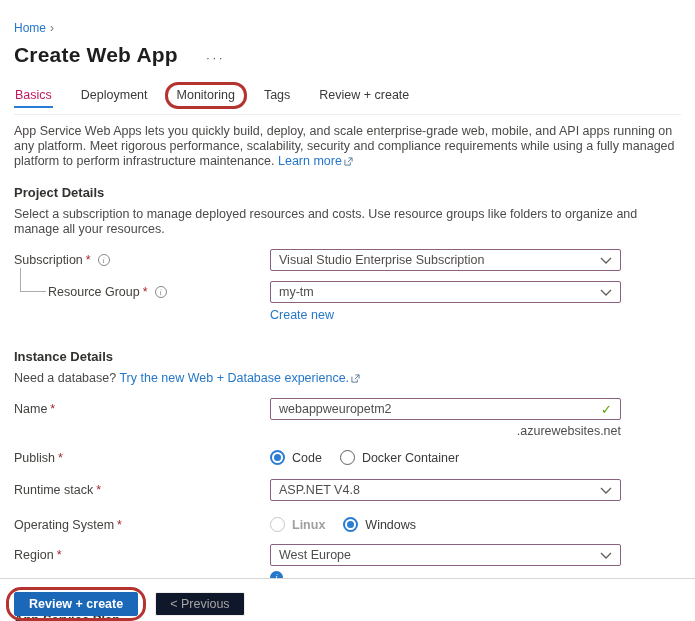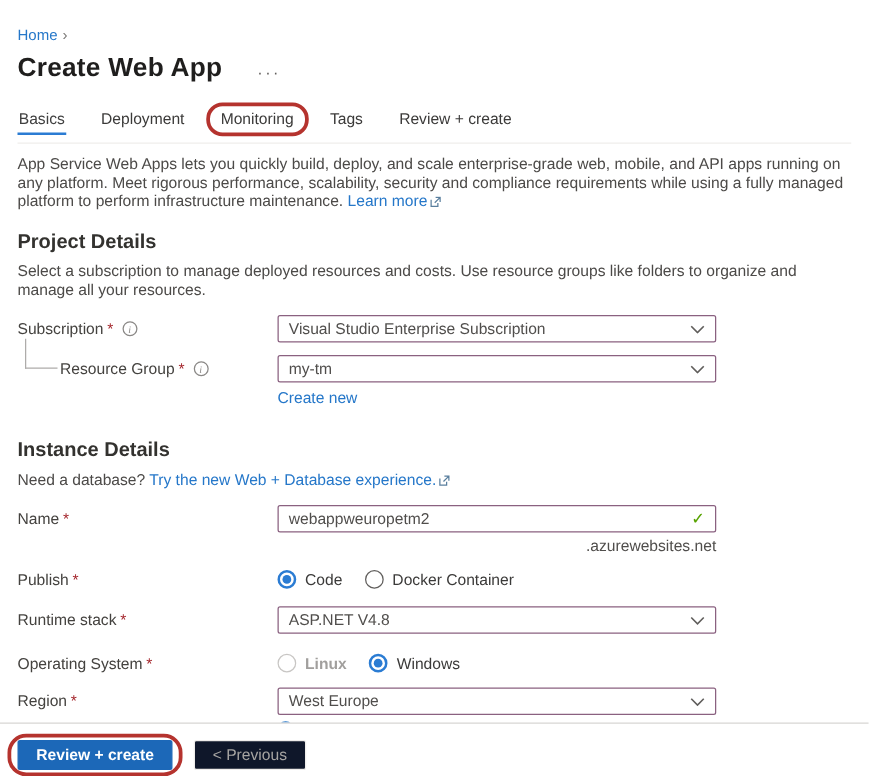--- a/index.html
+++ b/index.html
@@ -17,42 +17,42 @@
   .crumb-sep { color:#7d7b79; margin-left:4px; font-size:12px; }
 
   
   .title-row { display:flex; align-items:center; margin-top:8px; }
   h1 { font-size:21px; font-weight:bold; color:#1f1e1d; letter-spacing:.2px; }
   .more-dots { color:#605e5c; margin-left:28px; font-size:13px; letter-spacing:2px; margin-top:4px; }
 
   
   .tabs { display:flex; gap:27px; margin-top:19px; padding-bottom:6px; border-bottom:1px solid #f0eeec; }
   .tab { position:relative; color:#3b3a39; font-size:12.5px; padding:2px 1px 6px 1px; cursor:pointer; }
-  .tab.active { border-bottom:2px solid var(--accent,#2b88d8); padding-bottom:4px; color:#404040; }
+  .tab.active { border-bottom:2px solid var(--accent,#2b88d8); padding-bottom:4px; color:#be185d; }
   .red-oval { position:absolute; pointer-events:none; border:3px solid var(--annot,#b5332e); border-radius:13px; }
   .oval-tab { left:-11px; right:-11px; top:-4px; bottom:-1px; }
 
   
   .intro { margin-top:9px; max-width:663px; line-height:15px; color:#4c4a48; }
   .link { color:var(--link,#2577c9); text-decoration:none; cursor:pointer; }
   .ext-ico { width:9px; height:9px; color:#5a7f9e; margin-left:2px; vertical-align:-1px; }
 
-  .section-h { margin-top:16px; font-size:16px; font-weight:bold; color:#33322f; }
+  .section-h { margin-top:16px; font-size:13px; font-weight:bold; color:#33322f; }
   .section-d { margin-top:7px; max-width:660px; line-height:15px; color:#4c4a48; }
 
   
   .row { display:flex; align-items:flex-start; margin-top:12px; }
   .label-cell { width:208px; padding-top:4px; display:flex; align-items:center; color:#44423f; }
   .req { color:var(--req,#a4262c); margin-left:3px; }
   .info-circle {
     display:inline-block; width:12px; height:12px; border:1px solid #8a8886; border-radius:50%;
     color:#8a8886; font-size:8px; line-height:11px; text-align:center; margin-left:7px;
     font-family:"Liberation Serif","DejaVu Serif",serif; font-style:italic; cursor:pointer;
   }
-  .field-cell { width:351px; }
+  .field-cell { width:351px;margin-left:48px; }
   .select, .textbox {
     border:1px solid var(--fieldborder,#8a6180); background:#fff; height:22px;
     display:flex; align-items:center; padding:0 8px; border-radius:2px; color:#504e4c;
     justify-content:space-between; cursor:pointer;
   }
   .chev { width:12px; height:7px; flex:none; }
   .ok-check { color:var(--ok,#57a300); font-size:13px; flex:none; }
   .under-link { display:inline-block; margin-top:5px; font-size:12.5px; }
   .suffix { text-align:right; margin-top:4px; color:#504e4c; }
 

